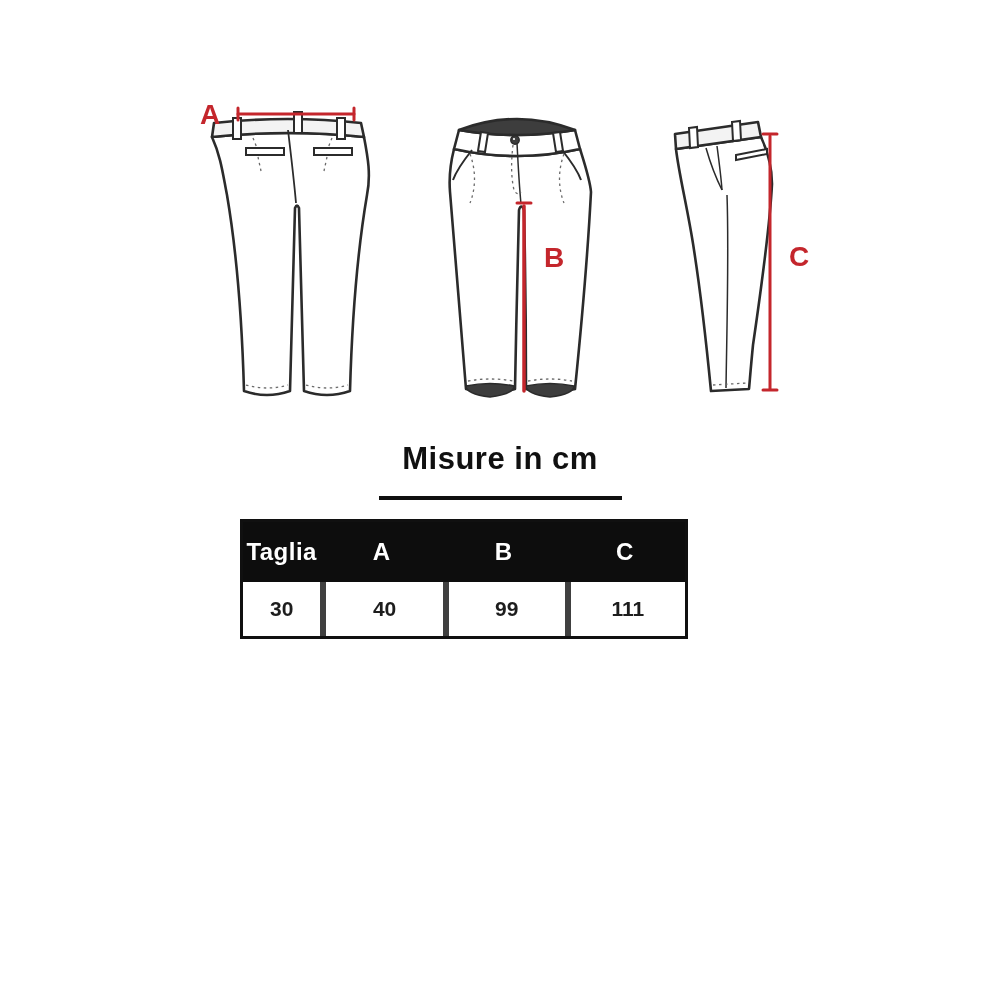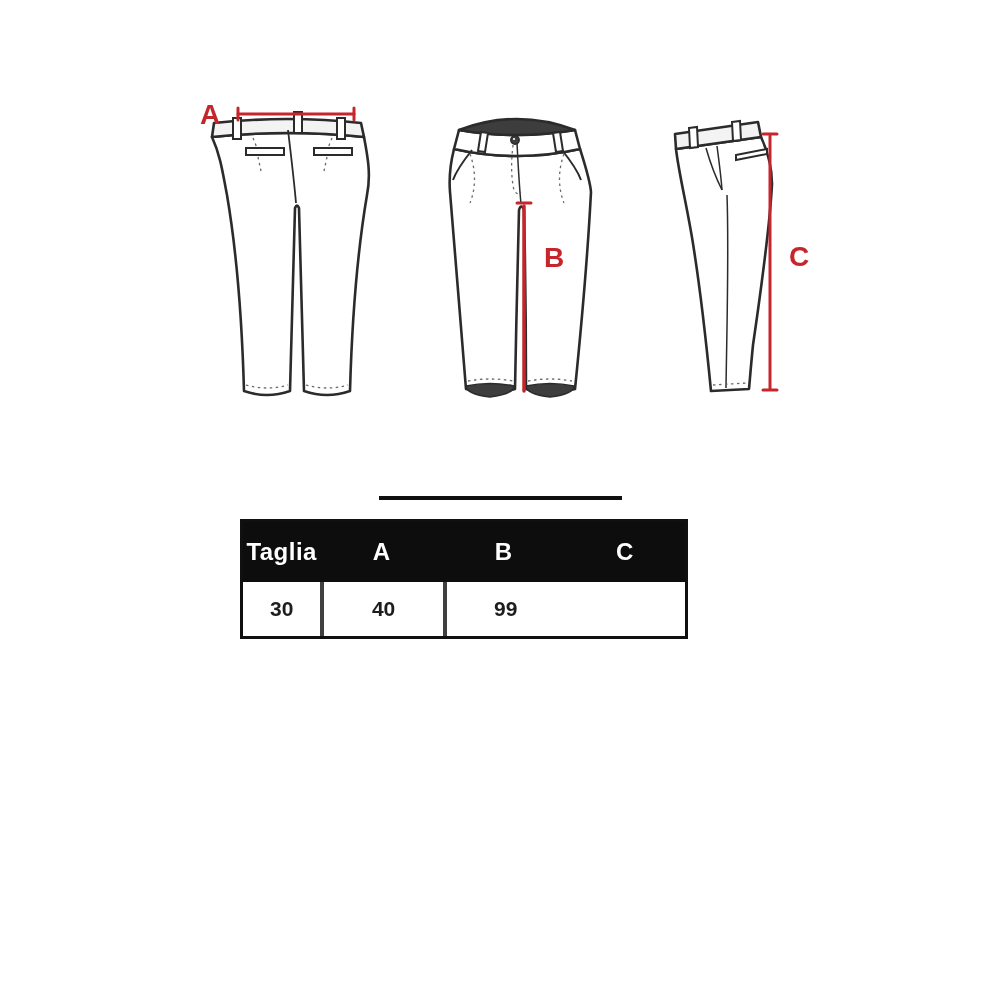--- a/index.html
+++ b/index.html
@@ -21,21 +21,21 @@
   }
   .size-table{
     position:absolute;left:240px;top:519px;width:448px;
     border:3px solid #101010;box-sizing:border-box;background:#ffffff;
   }
   .tr{display:grid;grid-template-columns:17.5% 27.7% 27.6% 27.2%;}
   .tr.head{background:#0d0d0d;height:60px;}
   .tr.body{background:#ffffff;height:54px;text-align:center;}
   .cell{display:flex;align-items:center;justify-content:center;}
   .tr.head .cell{color:#ffffff;font-weight:800;font-size:24px;letter-spacing:.5px;}
-  .tr.body .cell{color:#1d1d1d;font-weight:800;font-size:21px;border-left:4px solid #404040;}
+  .tr.body .cell{color:#1d1d1d;font-weight:800;font-size:21px;border-left:6px solid #404040;}
   .tr.body .cell:first-child{border-left:none;}
 </style>
 </head>
 <body>
 
 <div class="stage">
 
   <svg class="pants-svg" style="left:198px;top:93px" width="180" height="312" viewBox="198 93 180 312">
     <g fill="#ffffff" stroke="#2b2b2b" stroke-width="2.6" stroke-linejoin="round" stroke-linecap="round">
       <path d="M 212,137 Q 288,129 364,137
@@ -148,29 +148,31 @@
       <line x1="770" y1="136" x2="770" y2="389" stroke-width="3"></line>
       <line x1="763" y1="134" x2="777" y2="134" stroke-width="3"></line>
       <line x1="763" y1="390" x2="777" y2="390" stroke-width="3"></line>
     </g>
   </svg>
 
   <div class="measure-label" style="left:200px;top:101px">A</div>
   <div class="measure-label" style="left:544px;top:244px">B</div>
   <div class="measure-label" style="left:789px;top:243px">C</div>
 
+  <div class="chart-title">Misure in cm</div>
   <div class="title-underline"></div>
 
   <div class="size-table">
     <div class="tr head">
       <div class="cell">Taglia</div>
       <div class="cell">A</div>
       <div class="cell">B</div>
       <div class="cell">C</div>
     </div>
     <div class="tr body">
       <div class="cell">30</div>
       <div class="cell">40</div>
       <div class="cell">99</div>
+      <div class="cell">111</div>
     </div>
   </div>
 
 </div>
 
 </body></html>

